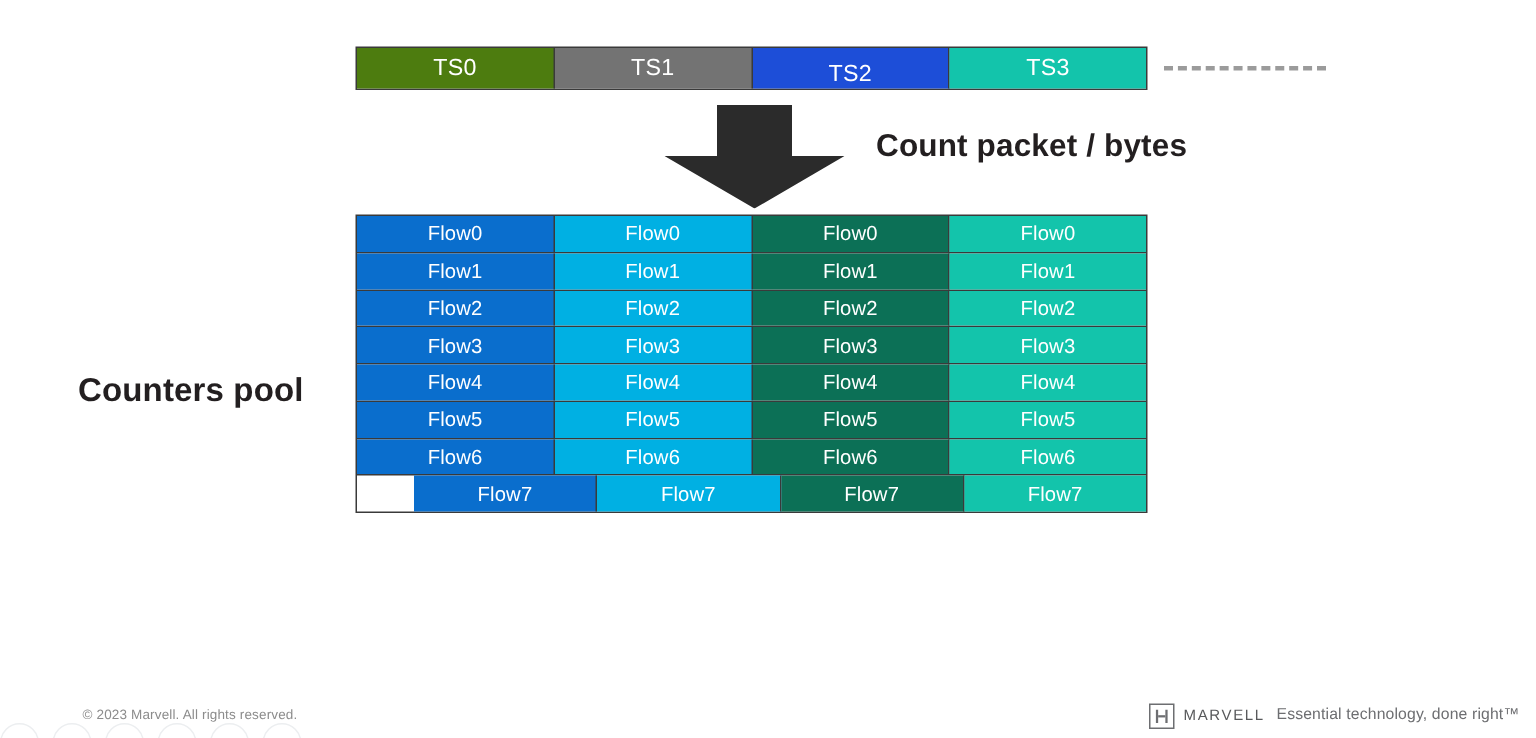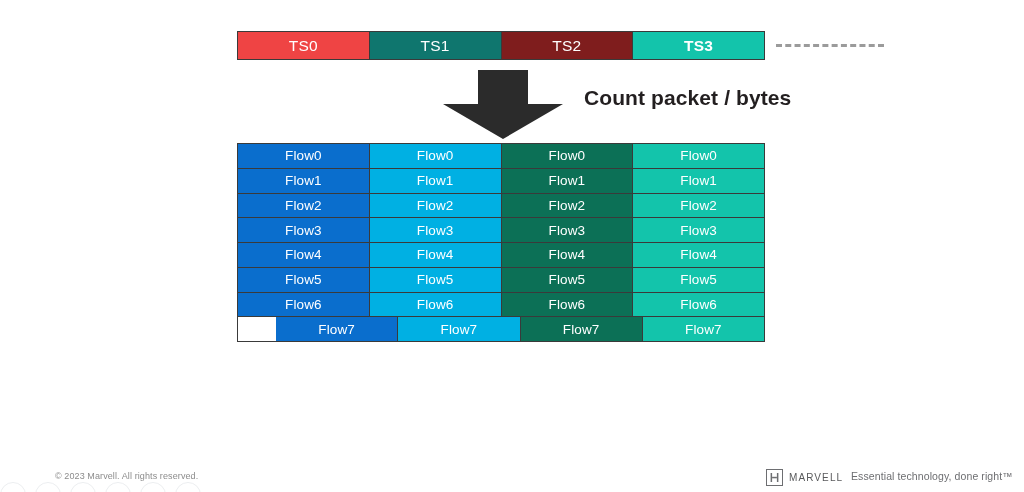--- a/index.html
+++ b/index.html
@@ -38,21 +38,21 @@
     display: flex;
     align-items: center;
     justify-content: center;
     color: #ffffff;
     font-size: 15.5px;
     font-weight: 400;
     letter-spacing: 0.2px;
     box-sizing: border-box;
     border-right: 1.5px solid #3a3a3a;
   }
-  .ts-cell:last-child { border-right: none; font-weight: bold; }
+  .ts-cell:last-child { border-right: none; }
 
   .ts-dashes {
     position: absolute;
     left: 776px;
     top: 44px;
     width: 108px;
     height: 0;
     border-top: 3px dashed #9b9b9b;
   }
 
@@ -190,44 +190,45 @@
     white-space: nowrap;
     letter-spacing: 0.1px;
   }
 </style>
 </head>
 <body>
 
 <div class="slide">
 
   <div class="ts-strip">
-    <div class="ts-cell" style="background: #ef4444;">
+    <div class="ts-cell" style="background: #4d7c0f;">
       <span>TS0</span>
     </div>
-    <div class="ts-cell" style="background: #0f766e; justify-content: center;">
+    <div class="ts-cell" style="background: #737373; justify-content: center;">
       <span>TS1</span>
     </div>
-    <div class="ts-cell" style="background: #7f1d1d;">
+    <div class="ts-cell" style="background: #1d4ed8; align-items: flex-end;">
       <span>TS2</span>
     </div>
     <div class="ts-cell" style="background: rgb(19, 196, 171);">
       <span>TS3</span>
     </div>
   </div>
 
   <div class="ts-dashes"></div>
 
   <div class="arrow-wrap">
     <svg viewBox="0 0 120 69" xmlns="http://www.w3.org/2000/svg">
       <polygon points="35,0 85,0 85,34 120,34 60,69 0,34 35,34" fill="#2b2b2b"></polygon>
     </svg>
   </div>
 
   <div class="count-caption">Count packet / bytes</div>
 
+  <div class="pool-label">Counters pool</div>
 
   <div class="flow-grid">
 
     <div class="flow-row">
       <div class="flow-cell" style="background: rgb(10, 110, 205);">
           <span>Flow0</span>
         </div>
       <div class="flow-cell" style="background: rgb(0, 176, 227);">
           <span>Flow0</span>
         </div>

